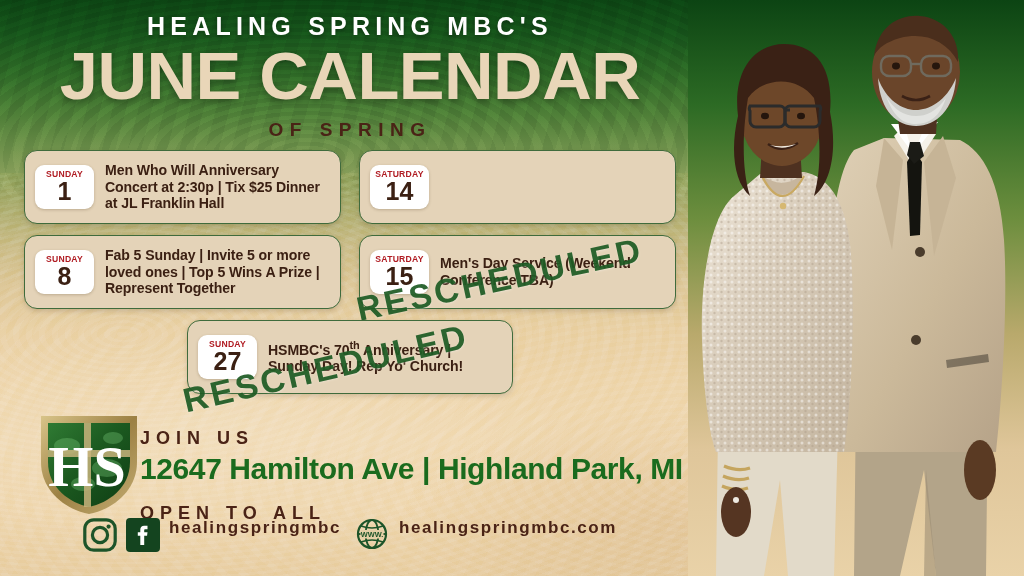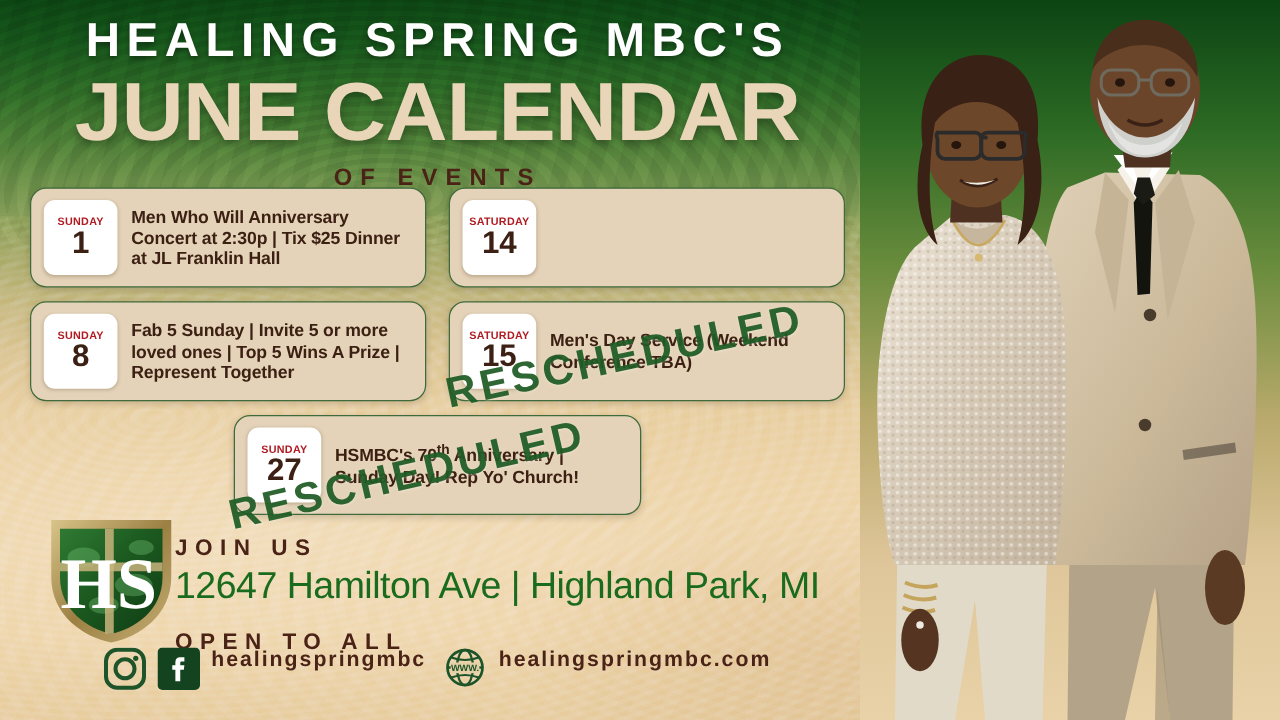--- a/index.html
+++ b/index.html
@@ -45,21 +45,21 @@
     position:absolute; left:0; right:0; top:0; height:34%;
     background:
       repeating-linear-gradient(105deg, rgba(255,255,255,.035) 0 12px, rgba(0,0,0,.03) 12px 25px),
       repeating-radial-gradient(ellipse 200px 80px at 30% 80%, rgba(255,255,255,.04) 0 9px, rgba(0,0,0,.03) 9px 19px);
     mix-blend-mode:overlay; pointer-events:none;
   }
 
   
   .header { position:absolute; left:0; top:14px; width:700px; text-align:center; z-index:5; }
   .kicker {
-    color:#ffffff; font-size:38px; font-weight:700; letter-spacing:5.2px;
+    color:#ffffff; font-size:25px; font-weight:700; letter-spacing:5.2px;
     line-height:1; text-shadow:0 2px 4px rgba(0,0,0,.35);
     white-space:nowrap;
   }
   .title {
     color:#e9d6b8; font-size:66px; font-weight:800; letter-spacing:-0.5px;
     line-height:.96; margin-top:6px; white-space:nowrap;
     transform:scaleX(1.04); transform-origin:center;
     text-shadow:0 3px 7px rgba(0,0,0,.3);
   }
   .subtitle {
@@ -78,21 +78,21 @@
     background:#e4d3b8;
     border:1.6px solid #3f6b3c;
     border-radius:13px;
     padding:9px 14px 9px 10px;
     width:326px; min-height:74px;
     box-shadow:0 2px 5px rgba(60,40,20,.18);
   }
 
   .datebox {
     flex:0 0 auto;
-    width:59px; height:60px;
+    width:59px; height:44px;
     background:#ffffff;
     border-radius:9px;
     display:flex; flex-direction:column; align-items:center; justify-content:center;
     box-shadow:0 1px 3px rgba(70,50,25,.25);
   }
   .dow {
     color:#b01b22; font-size:8.6px; font-weight:700; letter-spacing:.25px;
     line-height:1; margin-bottom:1px;
   }
   .dnum {
@@ -113,21 +113,21 @@
     pointer-events:none;
     opacity:.93;
   }
   .stamp.s15 { left:-6px; top:24px; transform:rotate(-12deg); }
   .stamp.s22 { left:-8px; top:28px; transform:rotate(-13deg); }
 
   
   .shield { position:absolute; left:37px; top:410px; width:104px; height:108px; z-index:6; }
   .joinblock { position:absolute; left:140px; top:428px; width:560px; text-align:left; z-index:6; }
   .joinus { color:#4a2316; font-size:18px; font-weight:700; letter-spacing:6px; }
-  .addr   { color:#1a6b1e; font-size:30px; font-weight:400; letter-spacing:-.4px; margin-top:3px; white-space:nowrap; }
+  .addr   { color:#1a6b1e; font-size:30px; font-weight:700; letter-spacing:-.4px; margin-top:3px; white-space:nowrap; }
   .opento { color:#4a2316; font-size:18px; font-weight:700; letter-spacing:6px; margin-top:17px; }
 
   .social {
     position:absolute; left:0; top:518px; width:700px;
     display:flex; align-items:flex-start; justify-content:center; gap:9px; z-index:6;
   }
   .sq { width:34px; height:34px; flex:0 0 auto; }
   .handle { color:#4a2316; font-size:17px; font-weight:700; letter-spacing:1.6px; }
   .globe { width:32px; height:32px; flex:0 0 auto; margin:0 2px 0 6px; }
 
@@ -262,21 +262,21 @@
 
         <path d="M80 144 Q94 154 110 143" stroke="#3a2116" stroke-width="2.4" fill="none"></path>
         <path d="M82 145 Q95 151 108 144 Q95 148 82 145Z" fill="#f2ece2"></path>
       </g>
     </svg>
   </div>
 
   <div class="header">
     <div class="kicker">HEALING SPRING MBC'S</div>
     <div class="title">JUNE CALENDAR</div>
-    <div class="subtitle">OF EVENTS</div>
+    <div class="subtitle">OF SPRING</div>
   </div>
 
   <div class="cards">
 
     <div class="row">
       <div class="card">
         <div class="datebox">
           <span class="dow">SUNDAY</span>
           <span class="dnum">1</span>
         </div>

